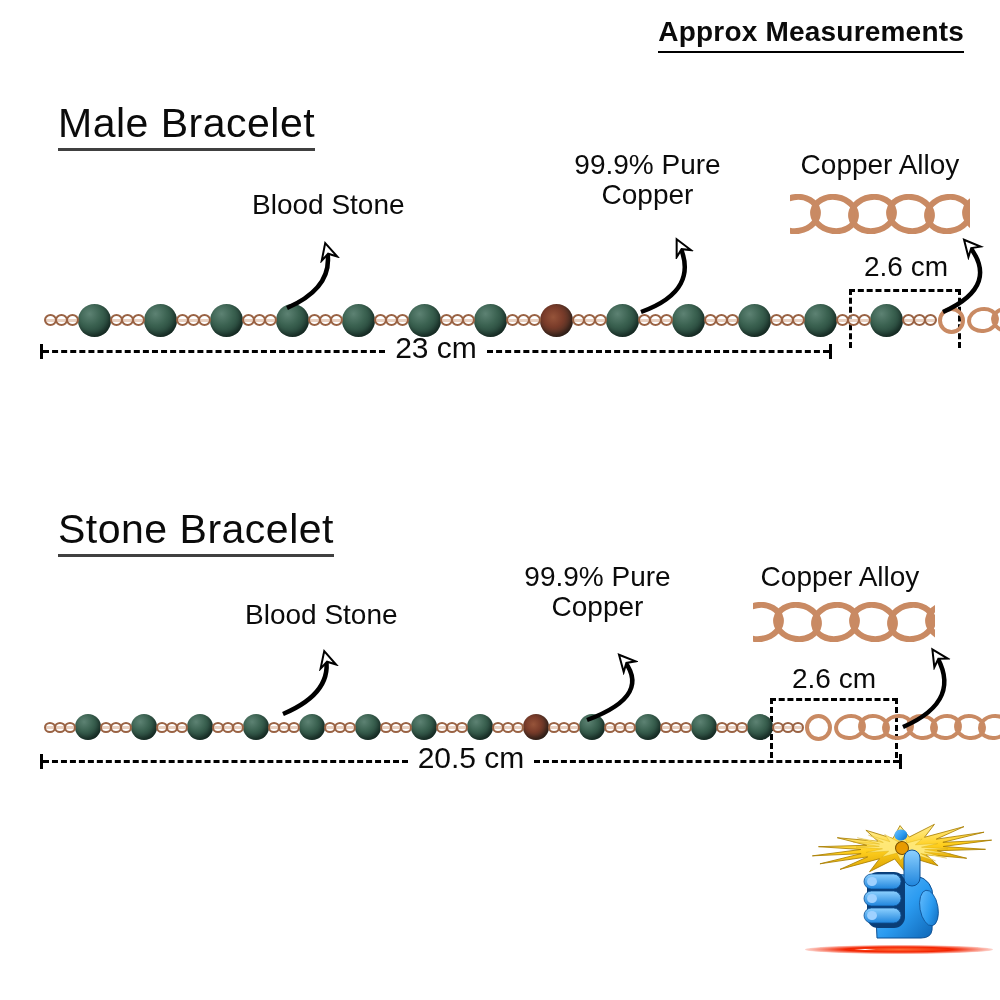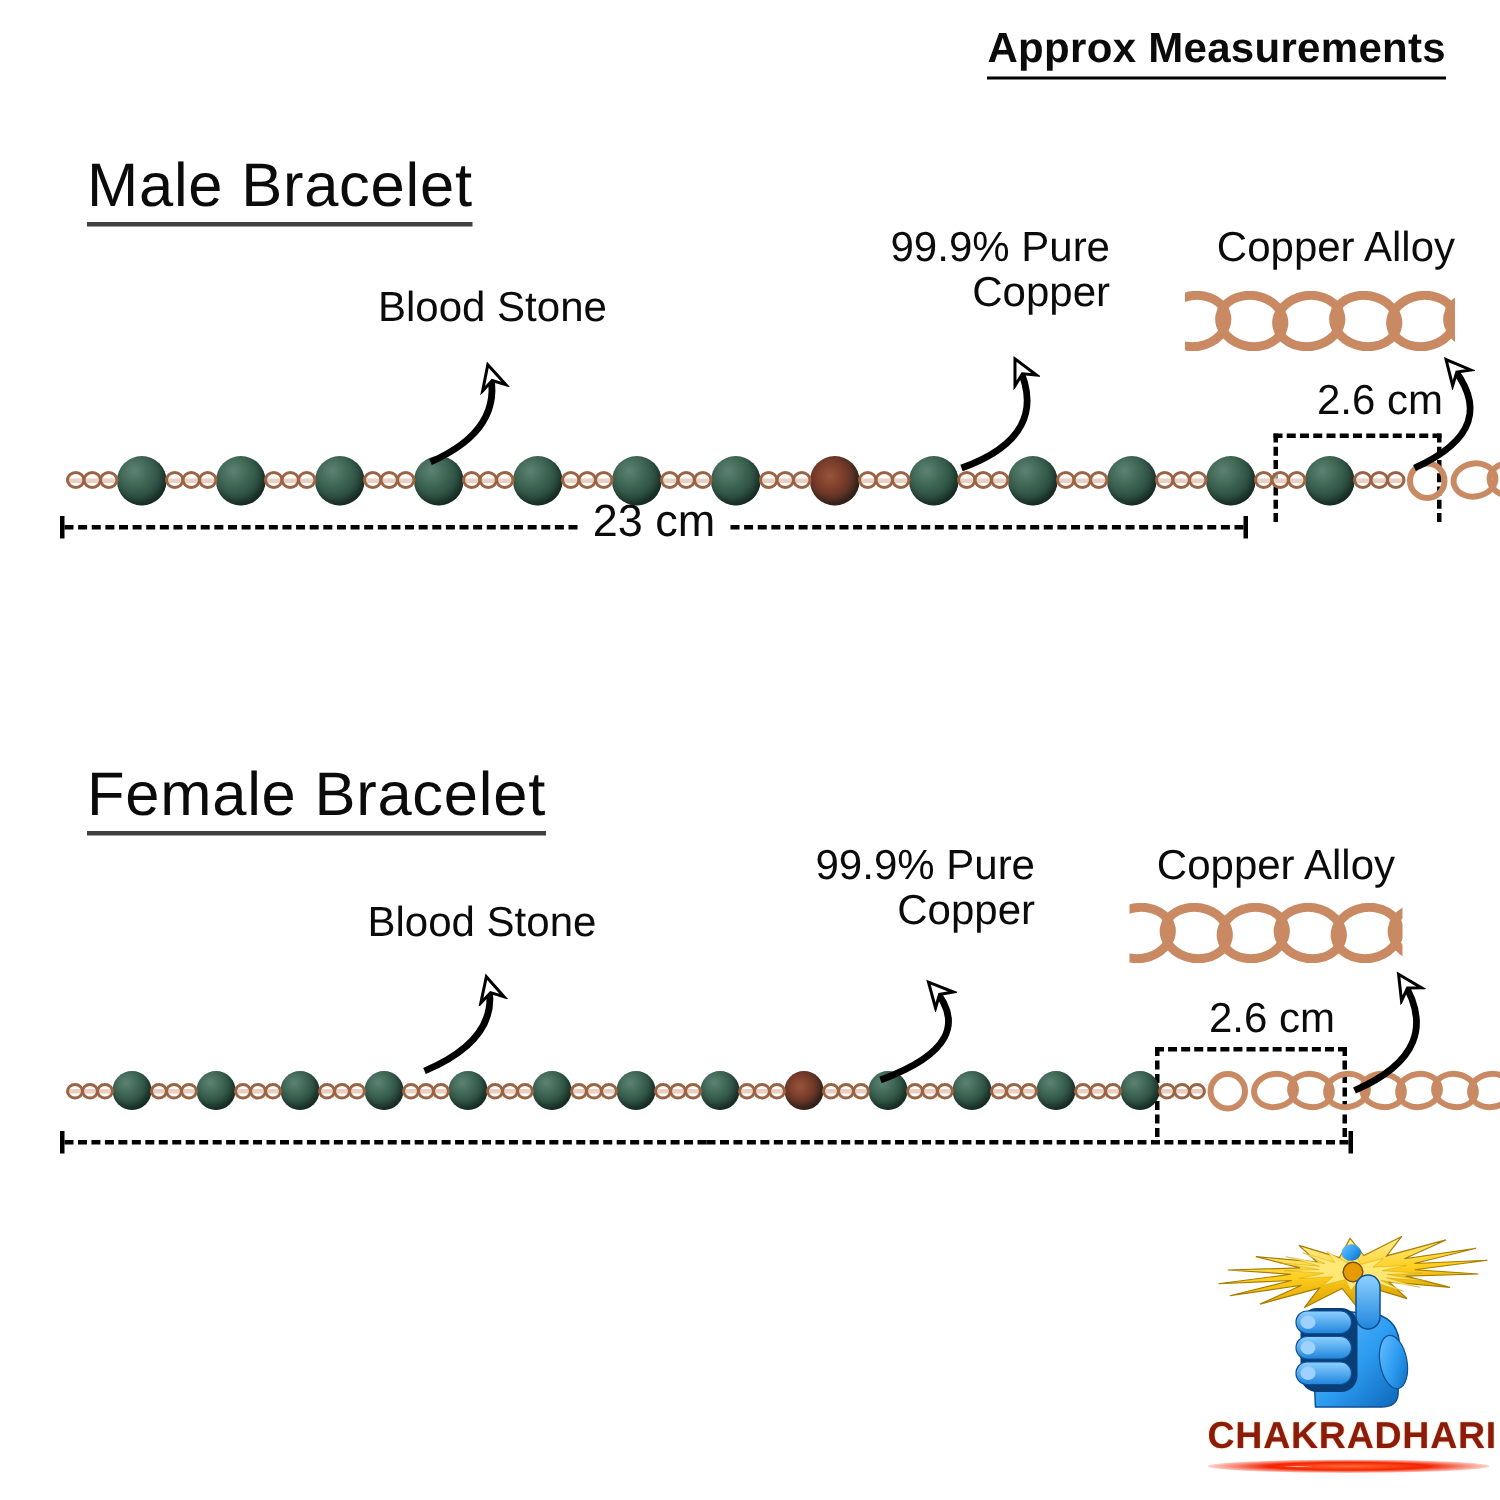--- a/index.html
+++ b/index.html
@@ -8,21 +8,21 @@
 
   .abs{position:absolute;text-align:center;}
 
   
   .approx-title{top:16px;right:36px;font-size:28px;font-weight:600;
     border-bottom:2px solid #000;padding-bottom:3px;letter-spacing:.2px;}
   .section-title{font-size:41px;border-bottom:3px solid #404040;padding-bottom:1px;
     letter-spacing:.5px;}
 
   
-  .label{font-size:28px;line-height:1.08;text-align:right;white-space:nowrap;}
+  .label{font-size:28px;line-height:1.08;text-align:center;white-space:nowrap;}
   .label.two-line{white-space:normal;width:185px;}
 
   
   .measure{display:flex;align-items:center;height:30px;}
   .measure .tick{width:3px;height:15px;background:#000;}
   .measure .seg{flex:1;height:0;border-top:3px dashed #000;}
   .measure .measure-label{font-size:30px;padding:0 10px;transform:translateY(-3px);}
 
   
   .bracket{border:3px dashed #000;border-bottom:none;}
@@ -203,21 +203,21 @@
 </div>
 
 <div class="abs measure" style="left:40px;top:336px;width:792px;">
   <span class="tick"></span>
   <span class="seg"></span>
   <span class="measure-label">23 cm</span>
   <span class="seg"></span>
   <span class="tick"></span>
 </div>
 
-<div class="abs section-title" style="left:58px;top:506px;">Female Bracelet</div>
+<div class="abs section-title" style="left:58px;top:506px;">Stone Bracelet</div>
 
 <div class="abs label" style="left:245px;top:600px;">Blood Stone</div>
 
 <div class="abs label two-line" style="left:505px;top:562px;">
   <div>99.9% Pure</div>
   <div>Copper</div>
 </div>
 
 <div class="abs label" style="left:750px;top:562px;width:180px;">Copper Alloy</div>
 
@@ -338,20 +338,21 @@
       <span class="chain-link"></span>
       <span class="chain-link"></span>
       <span class="chain-link"></span>
       <span class="chain-link"></span>
     </div>
 </div>
 
 <div class="abs measure" style="left:40px;top:746px;width:862px;">
   <span class="tick"></span>
   <span class="seg"></span>
+  <span class="measure-label">20.5 cm</span>
   <span class="seg"></span>
   <span class="tick"></span>
 </div>
 
 <svg class="overlay" width="1000" height="1000" viewBox="0 0 1000 1000">
   <defs>
     <marker id="ah" markerUnits="userSpaceOnUse" markerWidth="22" markerHeight="22" refX="15" refY="10" orient="auto">
       <path d="M2,2 L18,10 L2,18 L7,10 Z" fill="#fff" stroke="#000" stroke-width="2"></path>
     </marker>
   </defs>
@@ -399,15 +400,14 @@
         <rect x="59" y="54" width="37" height="15" rx="7.5" fill="url(#bluF)" stroke="#0d4f93" stroke-width="0.8"></rect>
         <ellipse cx="67" cy="61.5" rx="5" ry="4.5" fill="#9fd1ff"></ellipse>
         <rect x="59" y="71" width="37" height="15" rx="7.5" fill="url(#bluF)" stroke="#0d4f93" stroke-width="0.8"></rect>
         <ellipse cx="67" cy="78.5" rx="5" ry="4.5" fill="#9fd1ff"></ellipse>
         <rect x="59" y="88" width="37" height="15" rx="7.5" fill="url(#bluF)" stroke="#0d4f93" stroke-width="0.8"></rect>
         <ellipse cx="67" cy="95.5" rx="5" ry="4.5" fill="#9fd1ff"></ellipse>
       </g>
       <ellipse cx="124" cy="88" rx="9" ry="18" transform="rotate(-10 124 88)" fill="url(#bluH)" stroke="#0d4f93" stroke-width="0.8"></ellipse>
     </g>
   </svg>
-  <div class="brand-name">CHAKRADHARI</div>
   <div class="brand-flare"></div>
 </div>
 
 </body></html>

